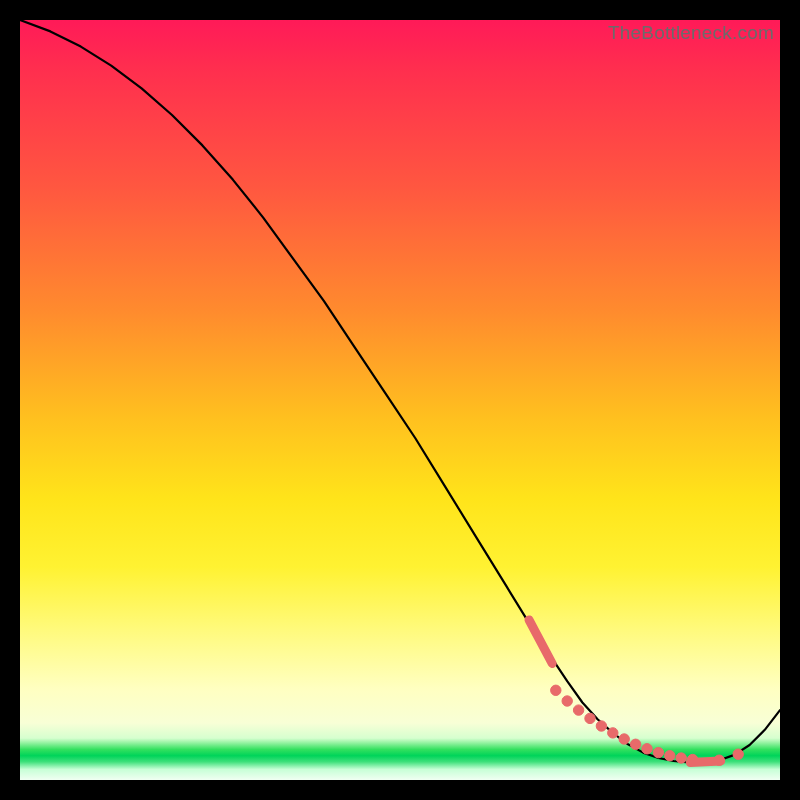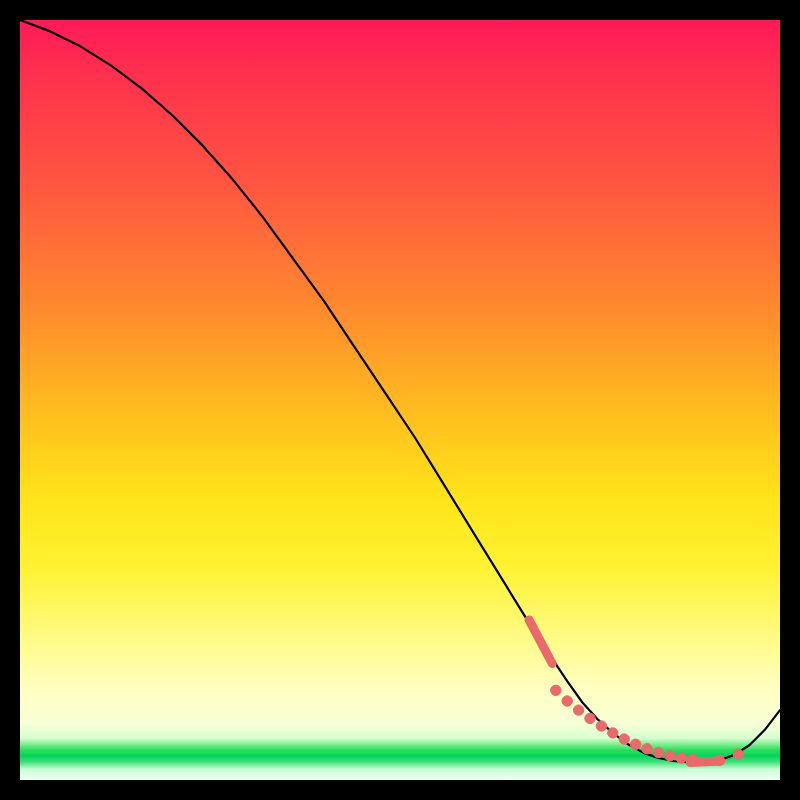--- a/index.html
+++ b/index.html
@@ -77,20 +77,21 @@
     stroke: #e86a6a;
     stroke-width: 9;
     stroke-linecap: round;
   }
 </style>
 </head>
 <body>
 
 <div class="frame">
   <div class="plot">
+    <div class="watermark">TheBottleneck.com</div>
     <svg class="overlay" viewBox="0 0 760 760">
       <path id="curve-path" class="curve" d="M0.0 0.0 L30.4 11.4 L60.8 26.6 L91.2 45.6 L121.6 68.4 L152.0 95.0 L182.4 125.4 L212.8 159.6 L243.2 197.6 L273.6 239.4 L304.0 281.2 L334.4 326.8 L364.8 372.4 L395.2 418.0 L425.6 467.4 L456.0 516.8 L486.4 566.2 L516.8 615.6 L547.2 661.2 L562.4 682.5 L577.6 699.2 L592.8 712.9 L608.0 724.3 L623.2 732.6 L638.4 738.0 L653.6 741.0 L668.8 742.5 L684.0 742.5 L699.2 740.2 L714.4 734.9 L729.6 725.0 L744.8 709.8 L760.0 690.1"></path>
       <g id="dots">
           <circle cx="535.8" cy="670.3" r="5.2" class="dot"></circle>
           <circle cx="547.2" cy="681.0" r="5.2" class="dot"></circle>
           <circle cx="558.6" cy="690.1" r="5.2" class="dot"></circle>
           <circle cx="570.0" cy="698.4" r="5.2" class="dot"></circle>
           <circle cx="581.4" cy="706.0" r="5.2" class="dot"></circle>
           <circle cx="592.8" cy="712.9" r="5.2" class="dot"></circle>
           <circle cx="604.2" cy="719.0" r="5.2" class="dot"></circle>

